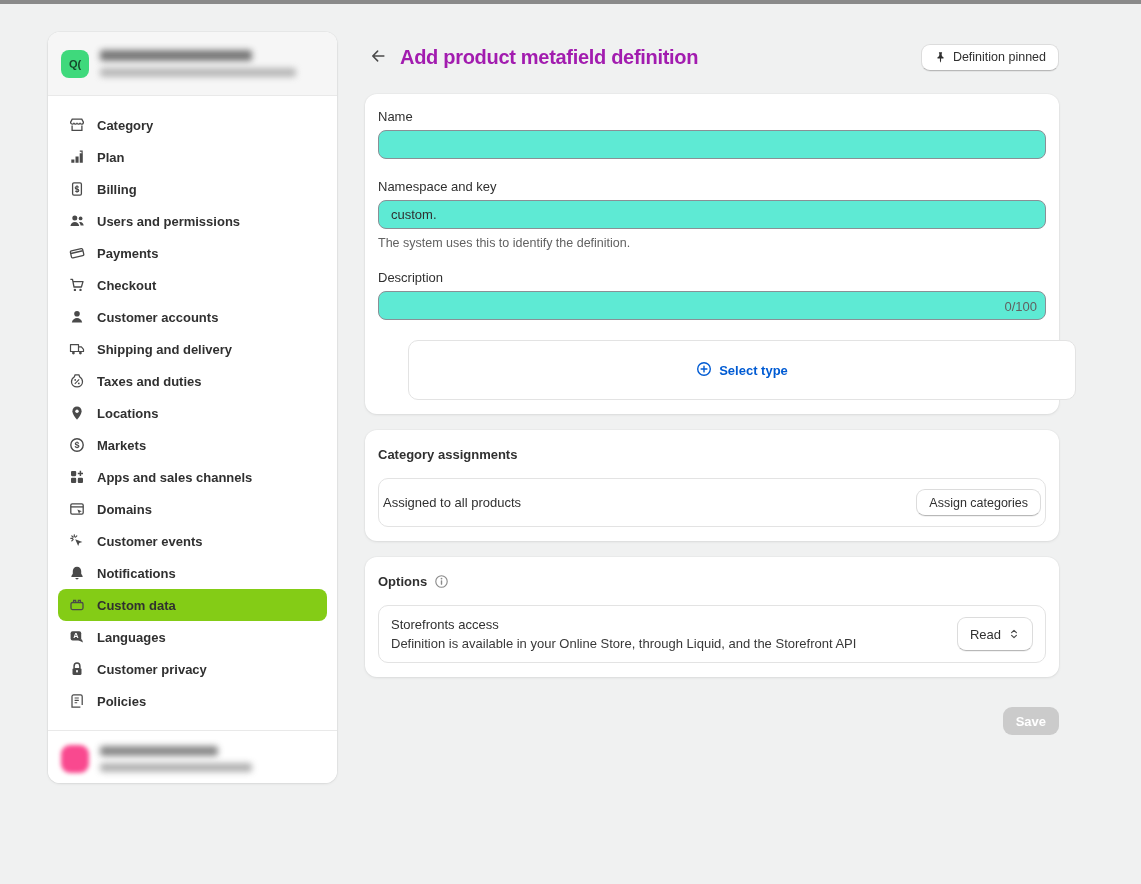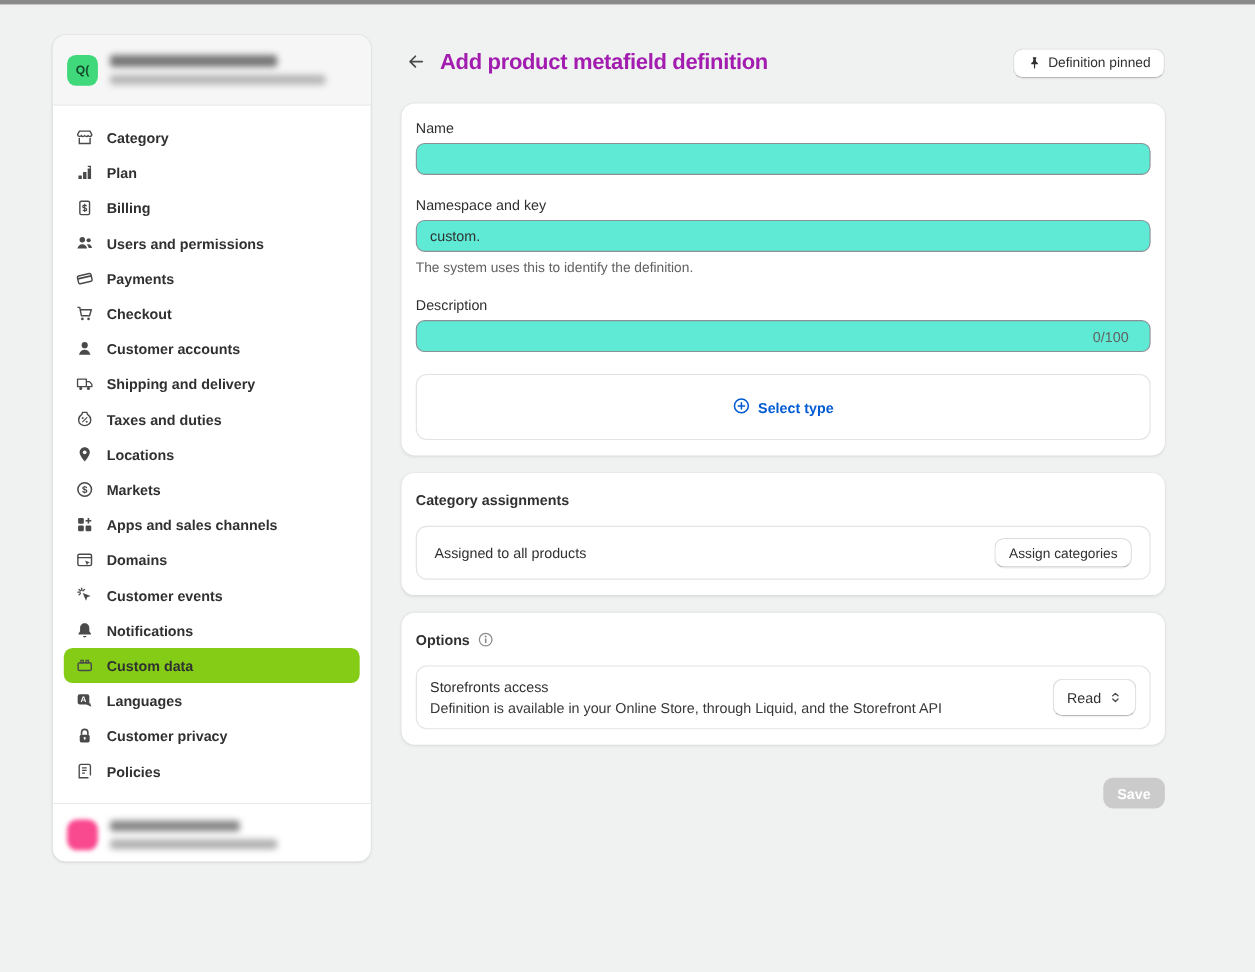--- a/index.html
+++ b/index.html
@@ -75,35 +75,35 @@
   .field { margin-bottom:20px; }
   .field:last-child { margin-bottom:0; }
   .field-label { display:block; font-size:13px; font-weight:400; color:#303030; margin-bottom:6px; }
   .text-input {
     width:100%; height:29px; border:1px solid #8a9096; border-radius:8px;
     padding:0 12px; font-size:13px; color:#303030; background:#5eead4; font-family:inherit;
     outline:none;
   }
   .input-wrap { position:relative; }
   .char-counter {
-    position:absolute; right:20px; top:50%; transform:translateY(-50%);
+    position:absolute; right:9px; top:50%; transform:translateY(-50%);
     font-size:13px; color:#616161; pointer-events:none;
   }
   .help-text { margin:7px 0 0; font-size:12.5px; color:#616161; }
   .select-type-btn {
     margin-top:19px; width:100%; height:60px; background:#fff;
     border:1px solid #e3e3e3; border-radius:10px; cursor:pointer;
     display:flex; align-items:center; justify-content:center; gap:7px;
-    color:#005bd3; font-size:13px; font-weight:600; font-family:inherit;
+    color:#005bd3; font-size:13px; font-weight:600; font-family:inherit;margin-left:30px;
   }
   .card-heading { margin:2px 0 16px; font-size:13px; font-weight:700; color:#303030; }
   .options-head { display:flex; align-items:flex-start; gap:7px; margin:2px 0 16px; }
   .options-head .card-heading { margin:0; }
   .row-box {
-    border:1px solid #e3e3e3; border-radius:10px; padding:10px 16px;
+    border:1px solid #e3e3e3; border-radius:10px; padding:10px 4px;
     display:flex; align-items:center; justify-content:space-between; gap:12px;
     font-size:13px; color:#303030;
   }
   .row-box-tall { padding:11px 12px; }
   .opt-title { font-size:13px; color:#303030; margin-bottom:4px; }
   .opt-desc  { font-size:13px; color:#383838; }
   .read-btn { height:34px; border-radius:9px; font-weight:500; font-size:13px; gap:7px; }
   .save-row { display:flex; justify-content:flex-end; margin-top:30px; }
   .save-btn {
     background:#cbcbcb; color:#fff; border:none; border-radius:9px;

